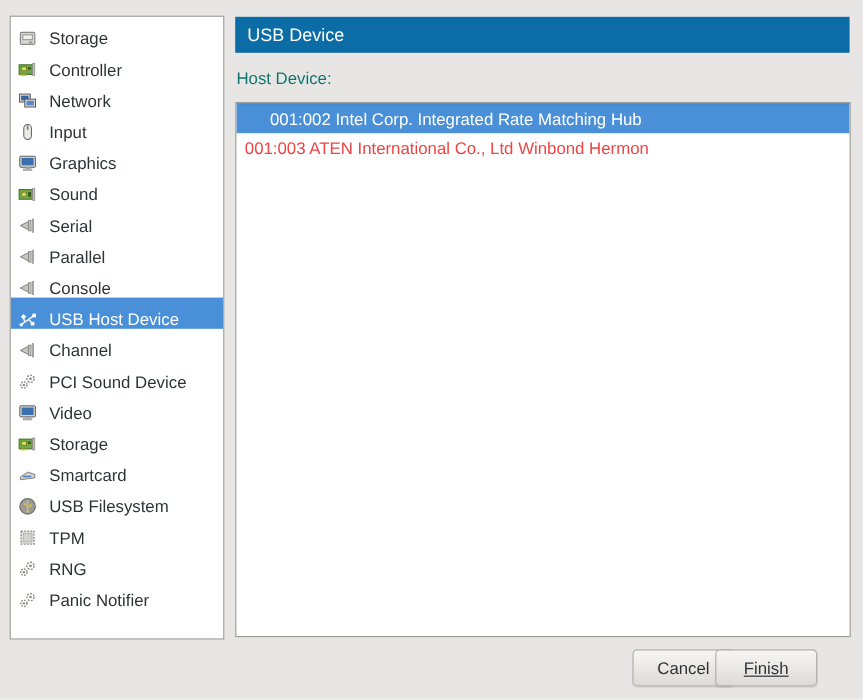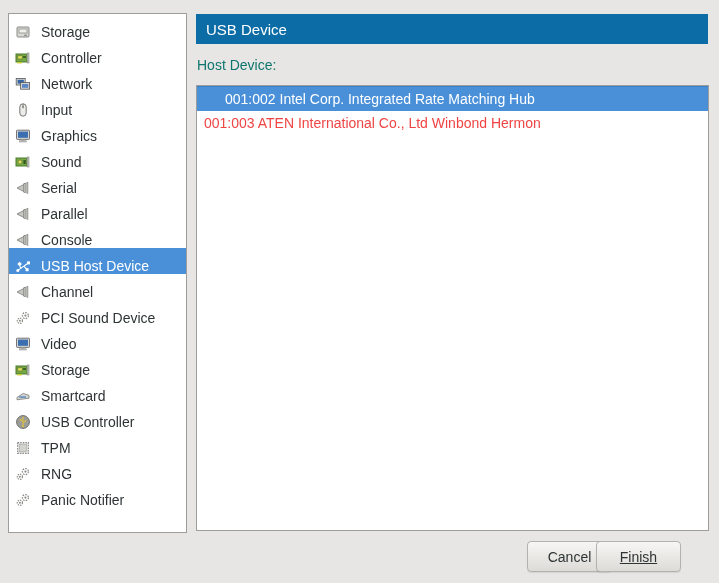--- a/index.html
+++ b/index.html
@@ -270,21 +270,21 @@
             <path d="M8 3.6 L8 12"></path>
             <path d="M8 7.6 L5.6 6.2"></path>
             <path d="M8 9 L10.4 7.4"></path>
           </g>
           <path d="M8 2.6 L9 4.2 L7 4.2 Z" fill="#e0c23c"></path>
           <circle cx="5.6" cy="5.8" r="0.9" fill="#e0c23c"></circle>
           <rect x="9.8" y="6.2" width="1.5" height="1.5" fill="#e0c23c"></rect>
           <circle cx="8" cy="12.2" r="1" fill="#e0c23c"></circle>
         </svg>
       </span>
-      <span>USB Controller</span>
+      <span>USB Filesystem</span>
     </div>
     <div class="sb-row">
       <span class="icon16">
         <svg viewBox="0 0 16 16">
           <rect x="2.6" y="2.6" width="10.8" height="10.8" fill="#e4e4e0" stroke="#88888a" stroke-width="1.1" stroke-dasharray="1.5 1.1"></rect>
           <rect x="4.4" y="4.4" width="7.2" height="7.2" fill="#d2d2ce" stroke="#aaaaa6" stroke-width="0.6"></rect>
         </svg>
       </span>
       <span>TPM</span>
     </div>

